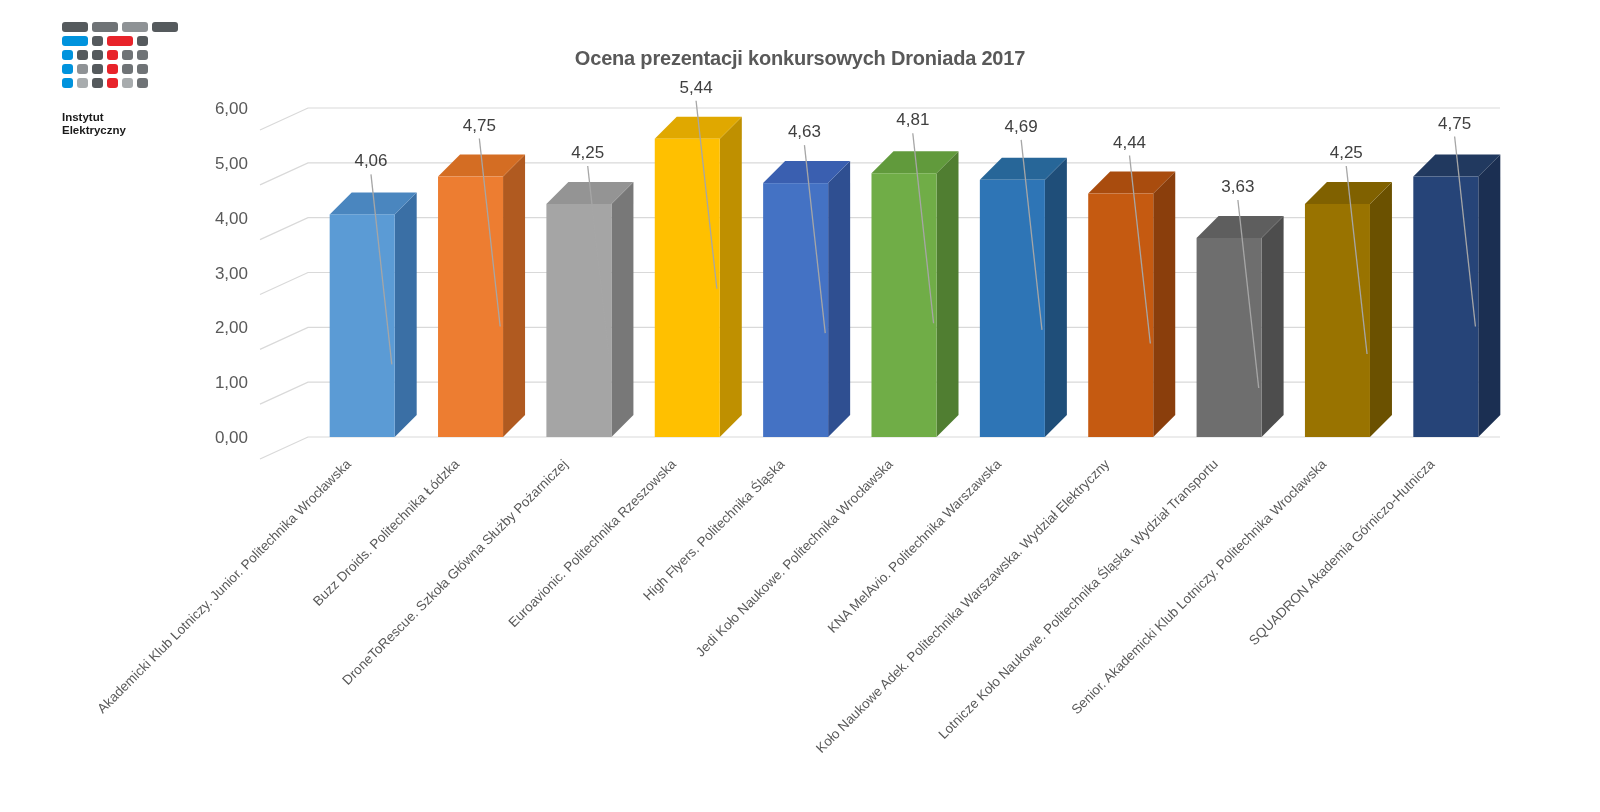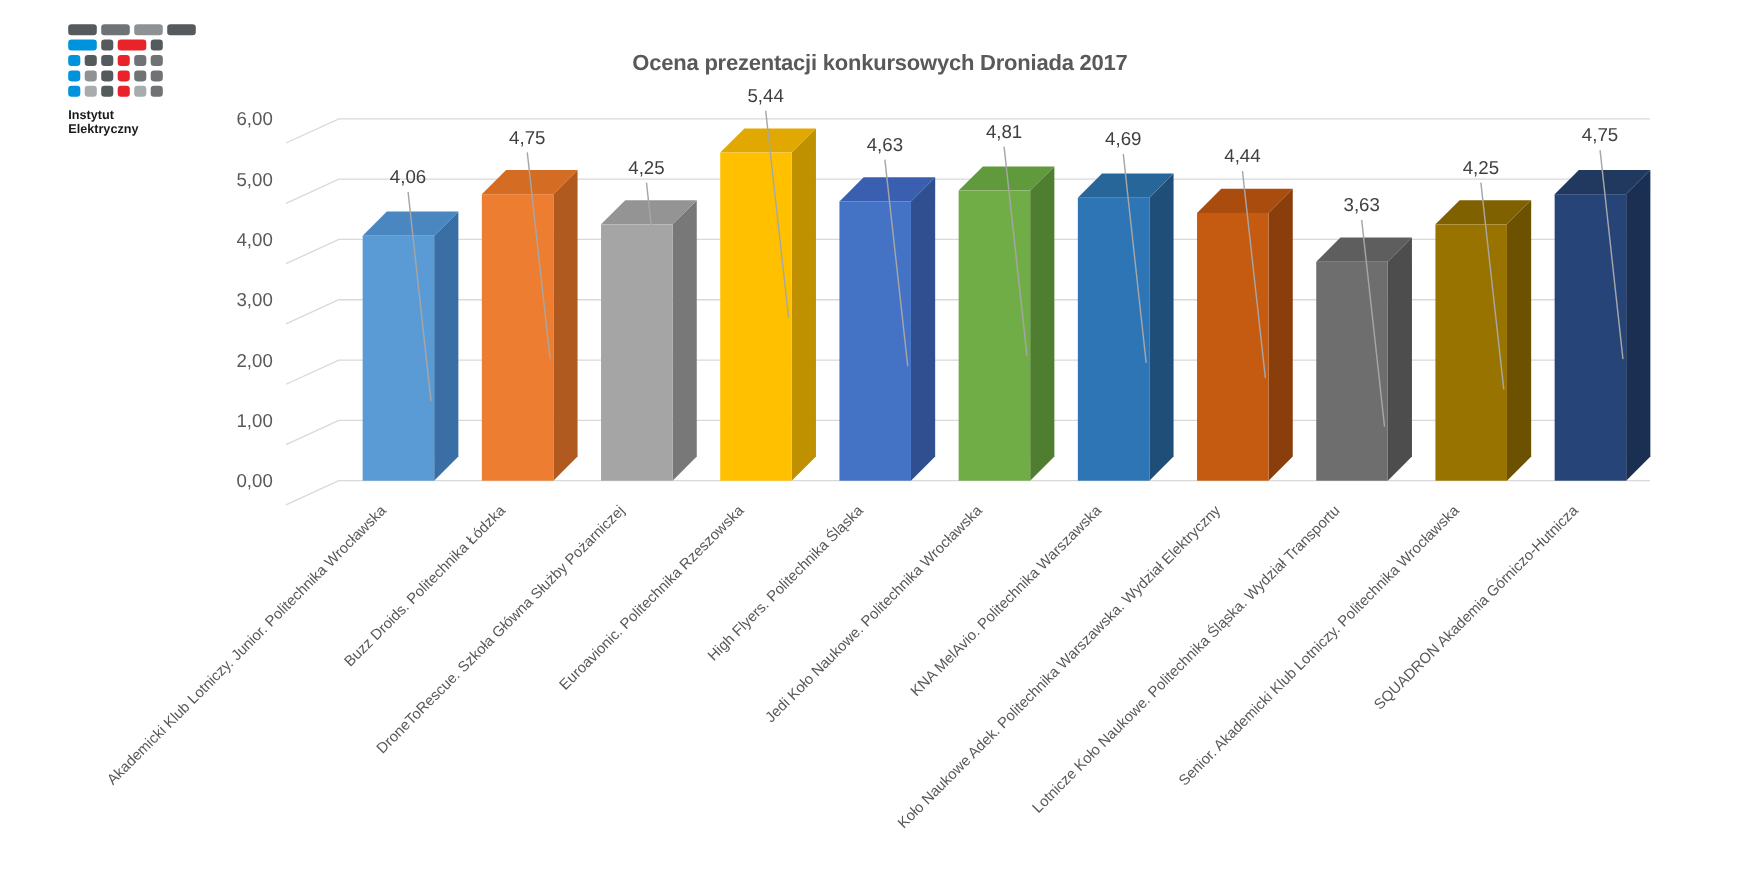--- a/index.html
+++ b/index.html
@@ -14,21 +14,21 @@
   #logo{position:absolute;left:62px;top:22px;width:120px;}
   .logo-grid{display:flex;flex-direction:column;gap:4px;}
   .logo-row{display:flex;gap:4px;align-items:center;}
   .cell{width:11px;height:10px;border-radius:3px;background:#6f7376;}
   .cell.wide{width:26px;}
   .cell.blue{background:#0093dd;}
   .cell.red{background:#e8232a;}
   .cell.dark{background:#555a5d;}
   .cell.mid{background:#8e9295;}
   .cell.light{background:#a8acae;}
-  .logo-text{margin-top:11px;font-size:11.5px;line-height:12.5px;font-weight:bold;color:#1a1a1a;}
+  .logo-text{margin-top:23px;font-size:11.5px;line-height:12.5px;font-weight:bold;color:#1a1a1a;}
 
   
   #title{
     position:absolute;left:300px;top:28px;width:1000px;
     text-align:center;font-size:20px;line-height:32px;font-weight:bold;
     color:#595959;letter-spacing:-.2px;margin-top:14px;
   }
 
   
   #plot{position:absolute;left:0;top:0;width:1600px;height:812px;}

